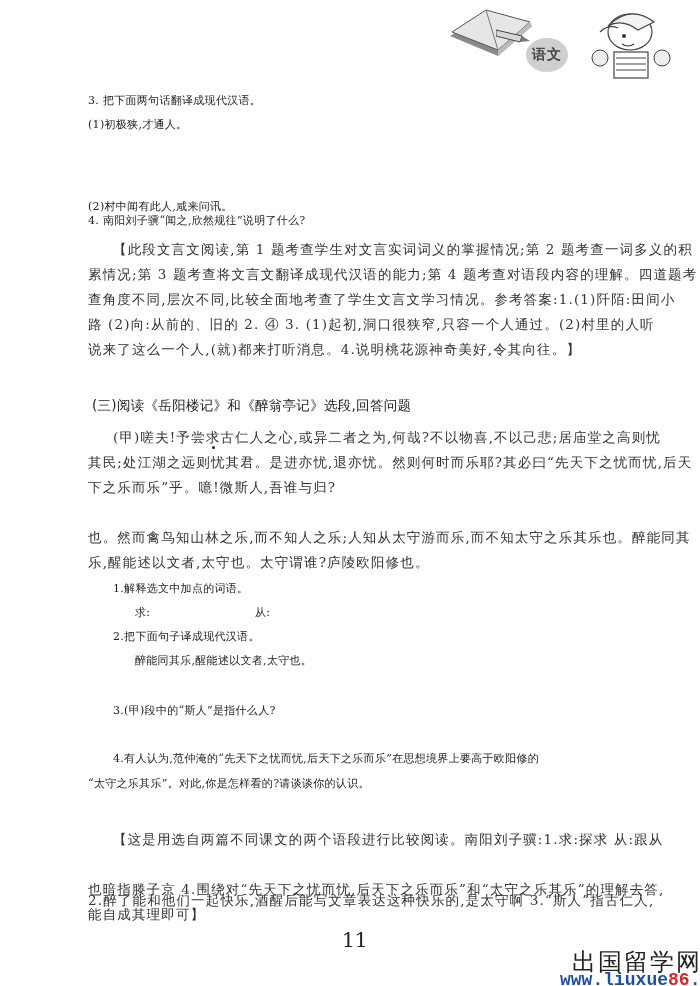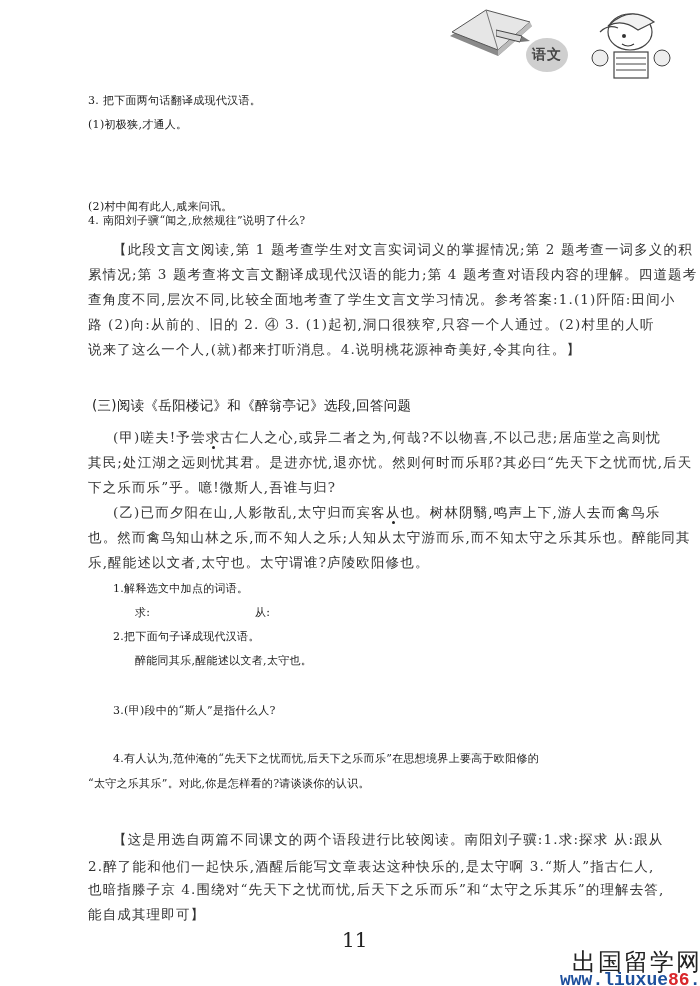--- a/index.html
+++ b/index.html
@@ -94,36 +94,35 @@
   <div class="line answer flush" style="top:290px;">查角度不同,层次不同,比较全面地考查了学生文言文学习情况。参考答案:1.(1)阡陌:田间小</div>
   <div class="line answer flush" style="top:315px;">路 (2)向:从前的、旧的  2. ④ 3. (1)起初,洞口很狭窄,只容一个人通过。(2)村里的人听</div>
   <div class="line answer flush" style="top:340px;">说来了这么一个人,(就)都来打听消息。4.说明桃花源神奇美好,令其向往。】</div>
 
   <div class="line section-heading" style="top:396px;left:92px;">(三)阅读《岳阳楼记》和《醉翁亭记》选段,回答问题</div>
 
   <div class="line answer deep" style="top:428px;"><span>(甲)嗟夫!予尝</span><span class="emph-dot">求</span><span>古仁人之心,或异二者之为,何哉?不以物喜,不以己悲;居庙堂之高则忧</span></div>
   <div class="line answer flush" style="top:478px;">下之乐而乐”乎。噫!微斯人,吾谁与归?</div>
   <div class="line answer flush" style="top:453px;">其民;处江湖之远则忧其君。是进亦忧,退亦忧。然则何时而乐耶?其必曰“先天下之忧而忧,后天</div>
 
-  <div class="line answer deep" style="top:503px;"><span>(乙)已而夕阳在山,人影散乱,太守归而宾客</span><span class="emph-dot">从</span><span>也。树林阴翳,鸣声上下,游人去而禽鸟乐</span></div>
   <div class="line answer flush" style="top:528px;">也。然而禽鸟知山林之乐,而不知人之乐;人知从太守游而乐,而不知太守之乐其乐也。醉能同其</div>
   <div class="line answer flush" style="top:553px;">乐,醒能述以文者,太守也。太守谓谁?庐陵欧阳修也。</div>
 
   <div class="line deep" style="top:580px;">1.解释选文中加点的词语。</div>
   <div class="line" style="top:604px;left:135px;">求:</div>
   <div class="line" style="top:604px;left:255px;">从:</div>
   <div class="line deep" style="top:628px;">2.把下面句子译成现代汉语。</div>
   <div class="line" style="top:652px;left:135px;">醉能同其乐,醒能述以文者,太守也。</div>
 
   <div class="line deep" style="top:702px;">3.(甲)段中的“斯人”是指什么人?</div>
   <div class="line deep" style="top:750px;">4.有人认为,范仲淹的“先天下之忧而忧,后天下之乐而乐”在思想境界上要高于欧阳修的</div>
   <div class="line flush" style="top:775px;">“太守之乐其乐”。对此,你是怎样看的?请谈谈你的认识。</div>
 
   <div class="line answer deep" style="top:830px;">【这是用选自两篇不同课文的两个语段进行比较阅读。南阳刘子骥:1.求:探求   从:跟从</div>
-  <div class="line answer flush" style="top:857px;text-align:right;"> 2.醉了能和他们一起快乐,酒醒后能写文章表达这种快乐的,是太守啊   3.“斯人”指古仁人,</div>
+  <div class="line answer flush" style="top:891px;text-align:right;"> 2.醉了能和他们一起快乐,酒醒后能写文章表达这种快乐的,是太守啊   3.“斯人”指古仁人,</div>
   <div class="line answer flush" style="top:880px;">也暗指滕子京   4.围绕对“先天下之忧而忧,后天下之乐而乐”和“太守之乐其乐”的理解去答,</div>
   <div class="line answer flush" style="top:905px;text-align:center;">能自成其理即可】</div>
 
   <div class="page-number">11</div>
 
   <div class="watermark">
     <div class="wm-title">出国留学网</div>
     <div class="wm-url"><span style="color:#1d4f9c">www.liuxue</span><span style="color:#d9262b">86</span><span style="color:#1d4f9c">.com</span></div>
   </div>
 </div>

